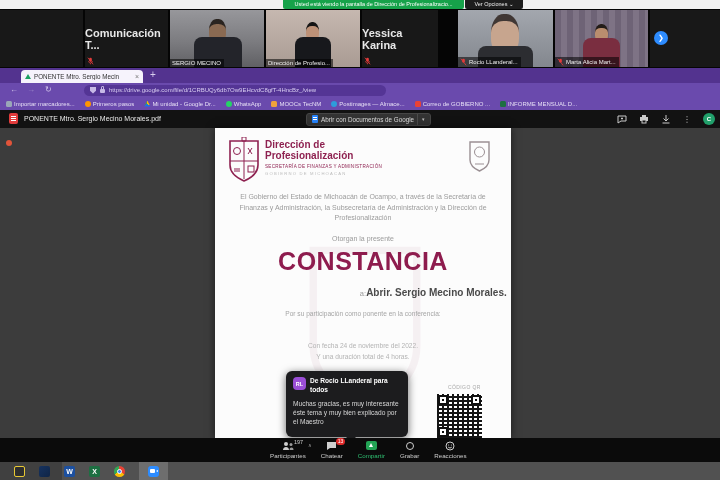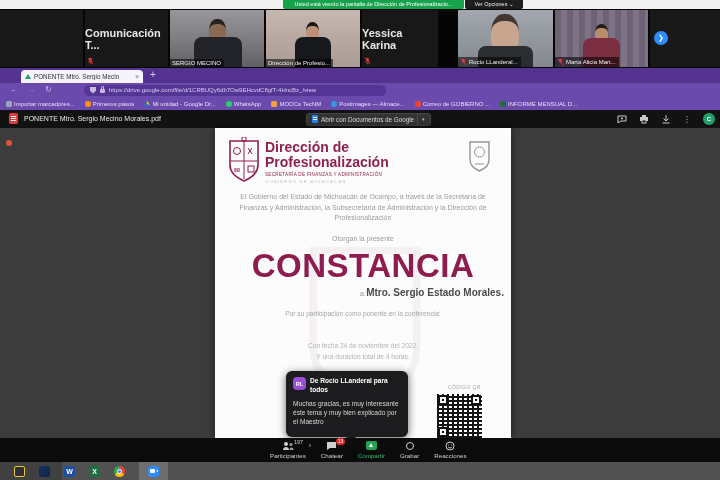--- a/index.html
+++ b/index.html
@@ -87,28 +87,28 @@
   .act-ico{width:10px;height:10px;display:flex;align-items:center;justify-content:center;}
   .dots{color:#c9c9c9;font-size:8px;}
   .avatar-c{width:12px;height:12px;border-radius:50%;background:#21a06b;color:#fff;font-size:6px;
     display:flex;align-items:center;justify-content:center;font-weight:bold;}
   
   .page{position:absolute;left:215px;top:128px;width:296px;height:310px;background:#fcfcfc;
     box-shadow:0 0 8px rgba(0,0,0,.55);}
   .page *{position:absolute;}
   .watermark{left:75px;top:115px;width:150px;height:170px;opacity:.05;}
   .org-block{left:50px;top:12px;width:118px;}
-  .org-title{position:static;display:block;font-size:14px;font-weight:bold;color:#8e2150;line-height:1.08;}
+  .org-title{position:static;display:block;font-size:10px;font-weight:bold;color:#8e2150;line-height:1.08;}
   .org-sub{position:static;display:block;font-size:4.6px;color:#8e2150;letter-spacing:.3px;margin-top:2px;}
   .org-gov{position:static;display:block;font-size:4.2px;color:#bdbdbd;letter-spacing:1.2px;margin-top:2px;}
   .crest{left:13px;top:9px;width:32px;height:46px;}
   .emblem{left:253px;top:12px;width:23px;height:33px;}
   .cert-intro{left:18px;top:64px;width:260px;text-align:center;font-size:7px;color:#9b9b9b;line-height:1.5;}
   .cert-grant{left:0;top:107px;width:296px;text-align:center;font-size:7px;color:#9b9b9b;}
-  .cert-title{left:0;top:119px;width:296px;text-align:center;font-size:33px;font-weight:800;
+  .cert-title{left:0;top:119px;width:296px;text-align:center;font-size:25px;font-weight:800;
     color:#8e1c4e;letter-spacing:.5px;}
   .cert-recipient{left:0;top:159px;width:296px;text-align:center;font-size:10px;font-weight:bold;color:#4a4a4a;}
   .to-prefix{position:static;font-size:7.5px;font-weight:normal;color:#9b9b9b;}
   .cert-reason{left:0;top:182px;width:296px;text-align:center;font-size:6.6px;color:#a5a5a5;}
   .cert-conf{left:0;top:191px;width:296px;text-align:center;font-size:9px;font-weight:bold;color:#8e1c4e;}
   .cert-date{left:0;top:214px;width:296px;text-align:center;font-size:6.6px;color:#b3b3b3;}
   .cert-dur{left:0;top:225px;width:296px;text-align:center;font-size:6.6px;color:#b3b3b3;}
   .qr-label{left:233px;top:256px;font-size:5px;color:#a9a9a9;letter-spacing:.4px;}
   .qr{left:222px;top:266px;width:45px;height:44px;background:
       repeating-linear-gradient(0deg,#161616 0 2px,transparent 2px 4px),
@@ -359,21 +359,21 @@
     </div>
     <svg class="emblem" viewBox="0 0 23 33">
       <path d="M2 2h19v18c0 6-5 9-9.5 11C7 29 2 26 2 20z" fill="none" stroke="#9a8f93" stroke-width="1.4"></path>
       <circle cx="11.5" cy="12" r="5" fill="none" stroke="#9a8f93"></circle>
         <path d="M7 24h9" stroke="#9a8f93"></path>
     </svg>
     <div class="cert-intro">El Gobierno del Estado de Michoacán de Ocampo, a través de la Secretaría de Finanzas y Administración, la Subsecretaría de Administración y la Dirección de Profesionalización</div>
     <div class="cert-grant">Otorgan la presente</div>
     <div class="cert-title">CONSTANCIA</div>
     <div class="cert-recipient">
-      <span class="to-prefix">a:</span><span> Mtro. Sergio Estado Morales.</span>
+      <span class="to-prefix">a:</span><span> Abrir. Sergio Mecino Morales.</span>
     </div>
     <div class="cert-reason">Por su participación como ponente en la conferencia:</div>
     <div class="cert-date">Con fecha 24 de noviembre del 2022.</div>
     <div class="cert-dur">Y una duración total de 4 horas.</div>
     <div class="qr-label">CÓDIGO QR</div>
     <div class="qr">
         <span class="m1"></span>
         <span class="m2"></span>
         <span class="m3"></span>
       </div>

